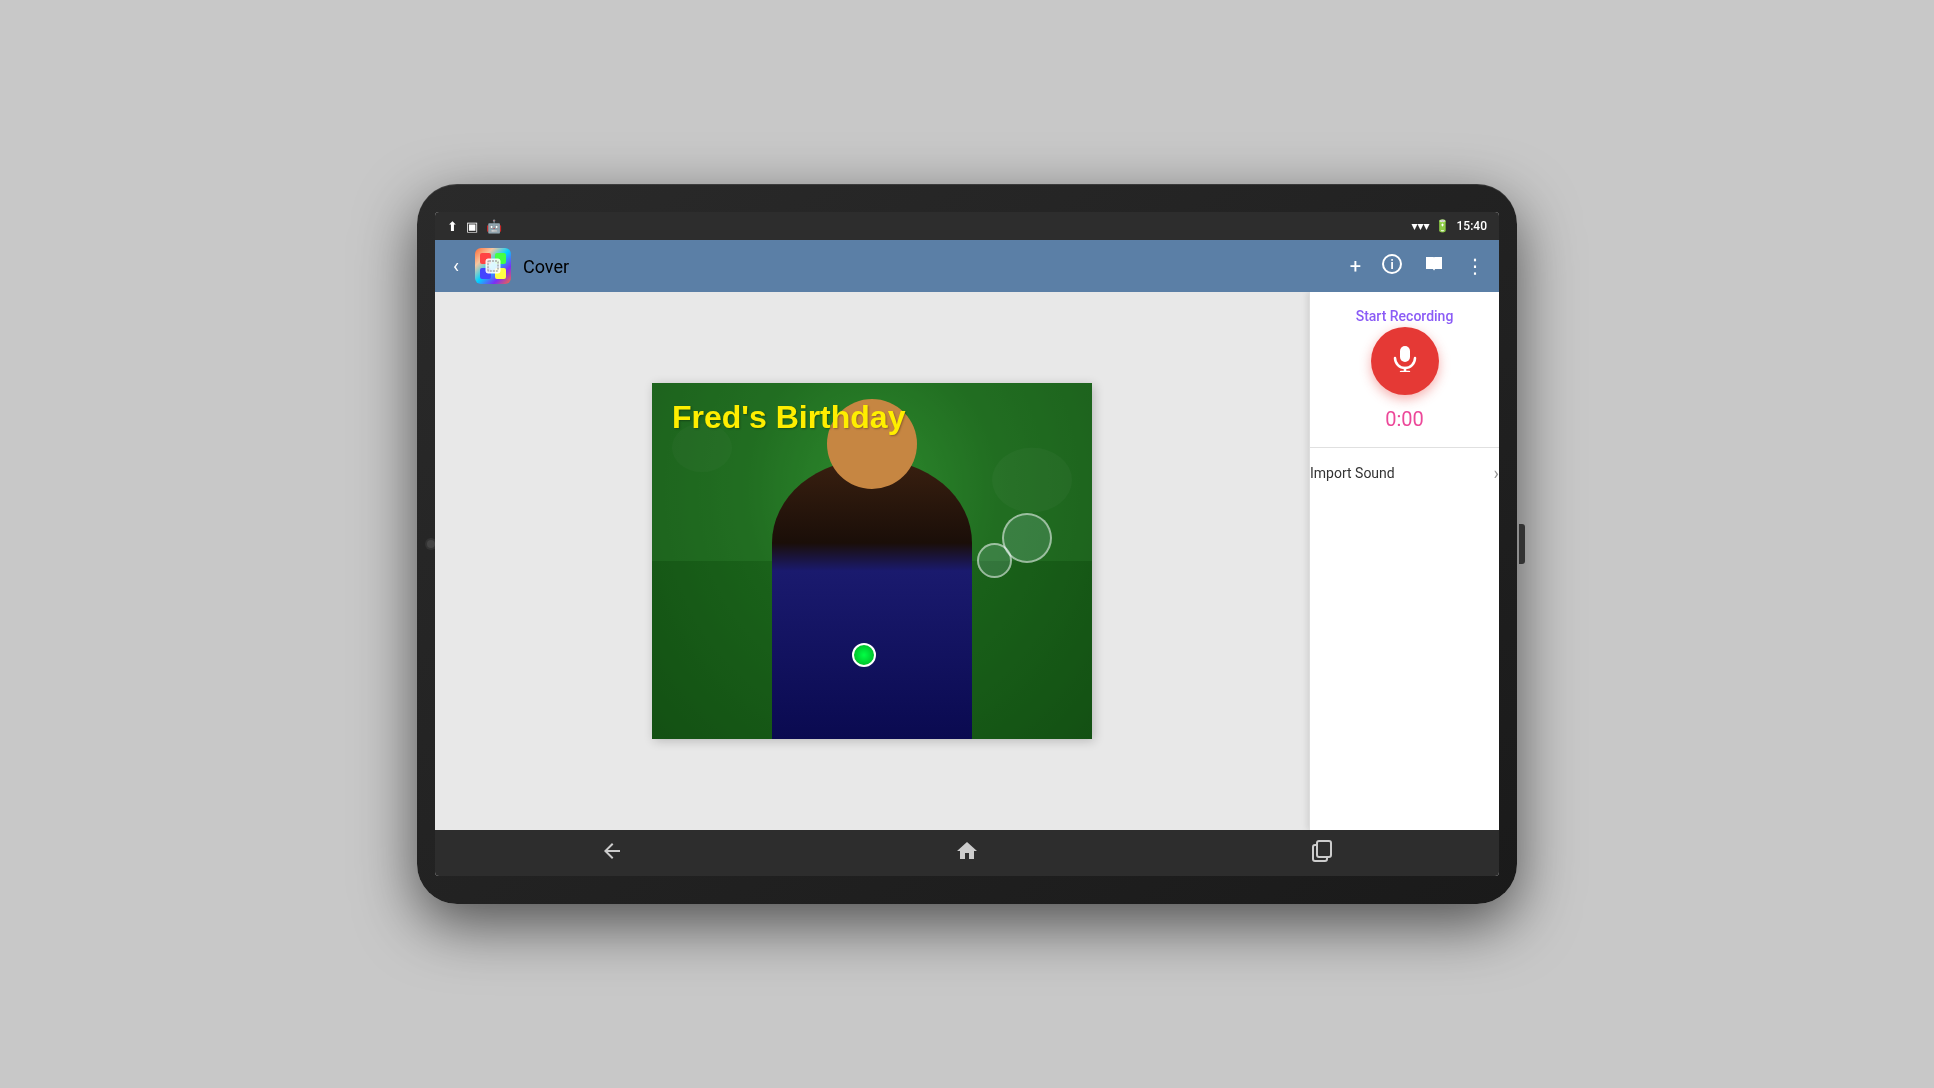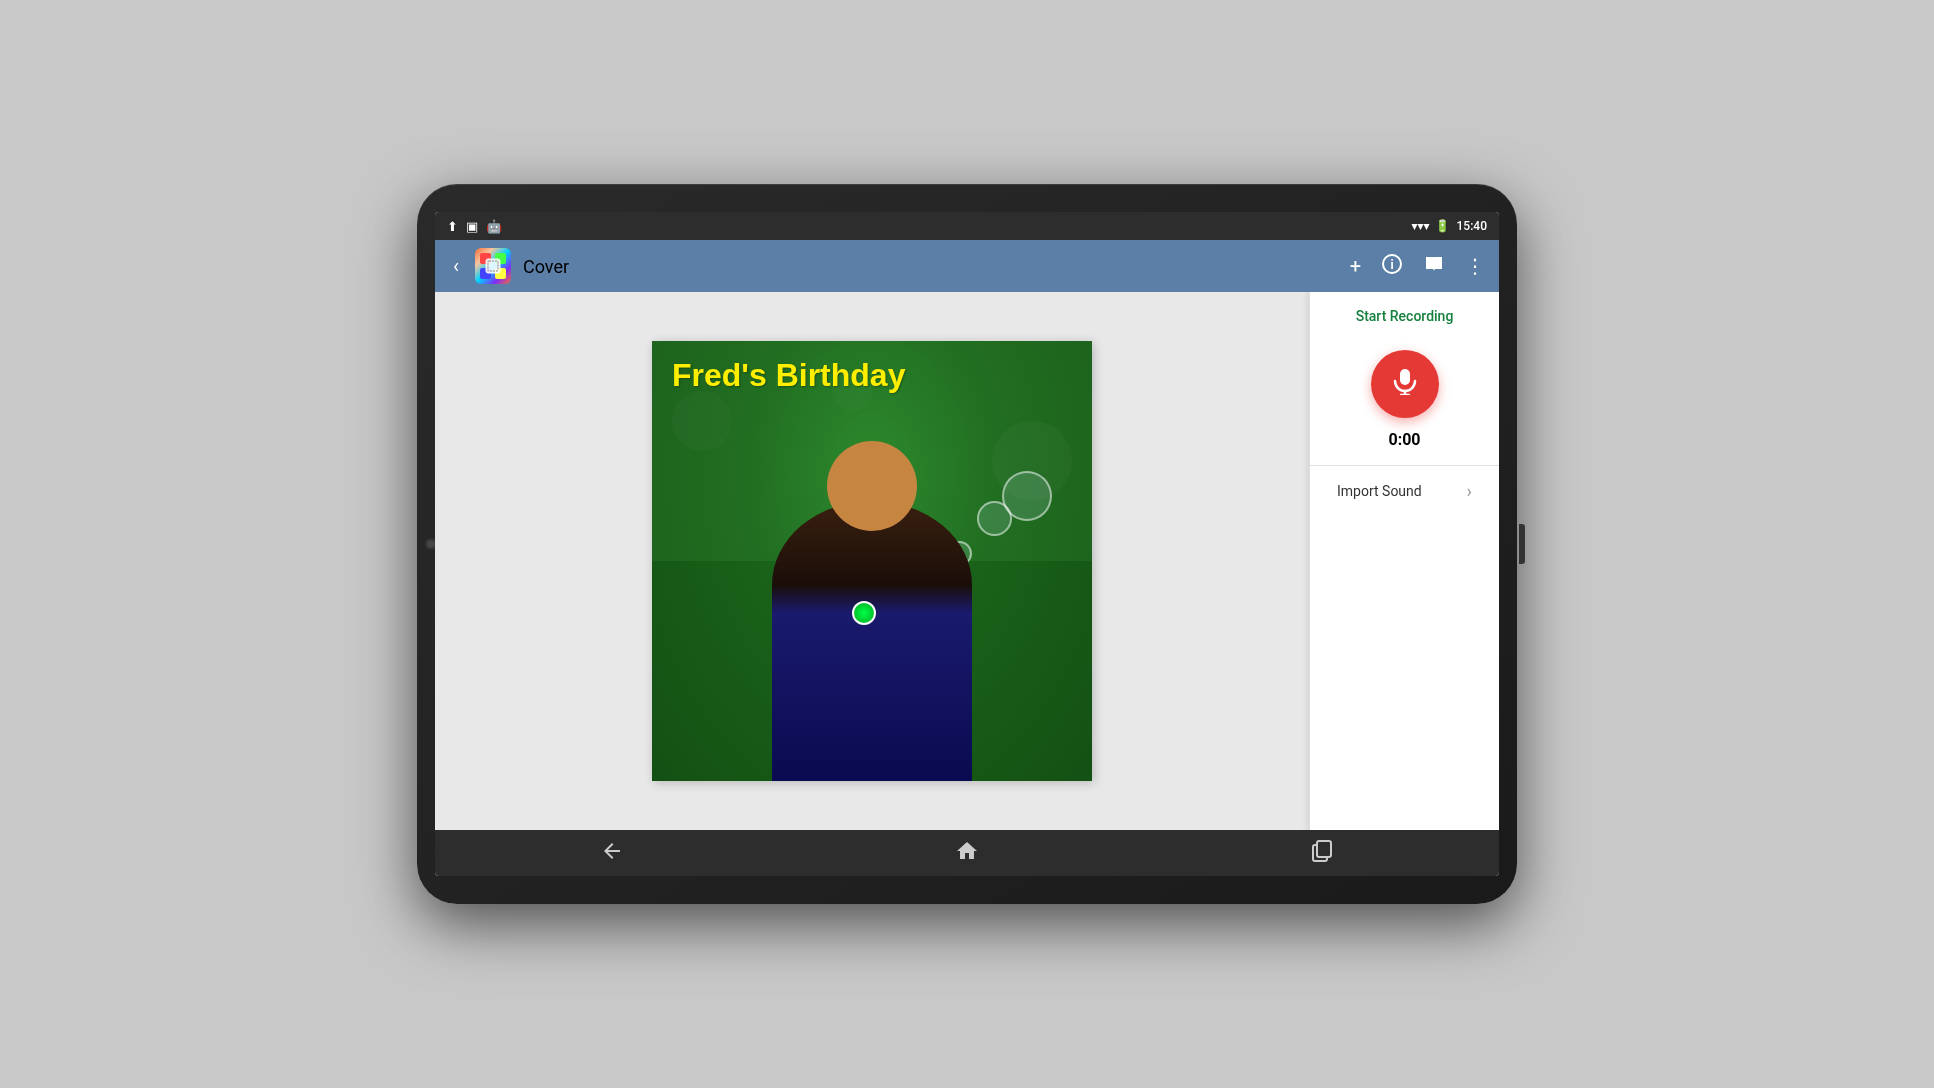--- a/index.html
+++ b/index.html
@@ -126,21 +126,21 @@
       display: flex;
       align-items: center;
       justify-content: center;
       background: #e8e8e8;
       padding: 20px;
     }
 
     .book-page {
       background: #ef4444;
       width: 440px;
-      height: 440px;
+      height: 356px;
       position: relative;
       box-shadow: 2px 2px 10px rgba(0,0,0,0.2);
       overflow: hidden;
     }
 
     .birthday-photo {
       width: 100%;
       height: 100%;
       background: linear-gradient(180deg, #1a7a1a 0%, #2d8a2d 20%, #1d6b1d 60%, #4a7c4a 100%);
       position: relative;
@@ -230,23 +230,23 @@
     .recording-section {
       padding: 16px;
       display: flex;
       flex-direction: column;
       align-items: center;
       border-bottom: 1px solid #e0e0e0;
     }
 
     .recording-title {
       font-size: 14px;
-      color: #15803d;
+      color: #8b5cf6;
       font-weight: 500;
-      margin-bottom: 26px;
+      margin-bottom: 3px;
       text-align: center;
     }
 
     .record-button {
       width: 68px;
       height: 68px;
       border-radius: 50%;
       background: #e53935;
       display: flex;
       align-items: center;
@@ -255,29 +255,29 @@
       box-shadow: 0 4px 12px rgba(229,57,53,0.4);
       margin-bottom: 12px;
     }
 
     .mic-icon {
       color: #fff;
       font-size: 28px;
     }
 
     .recording-time {
-      font-size: 16px;
-      color: #000000;
-      font-weight: 700;
+      font-size: 20px;
+      color: #ec4899;
+      font-weight: 400;
     }
 
     .import-sound-row {
       display: flex;
       align-items: center;
-      padding: 14px 27px;
+      padding: 14px 0;
       cursor: pointer;
     }
 
     .import-sound-label {
       flex: 1;
       font-size: 14px;
       color: #333;
     }
 
     .chevron-icon {

